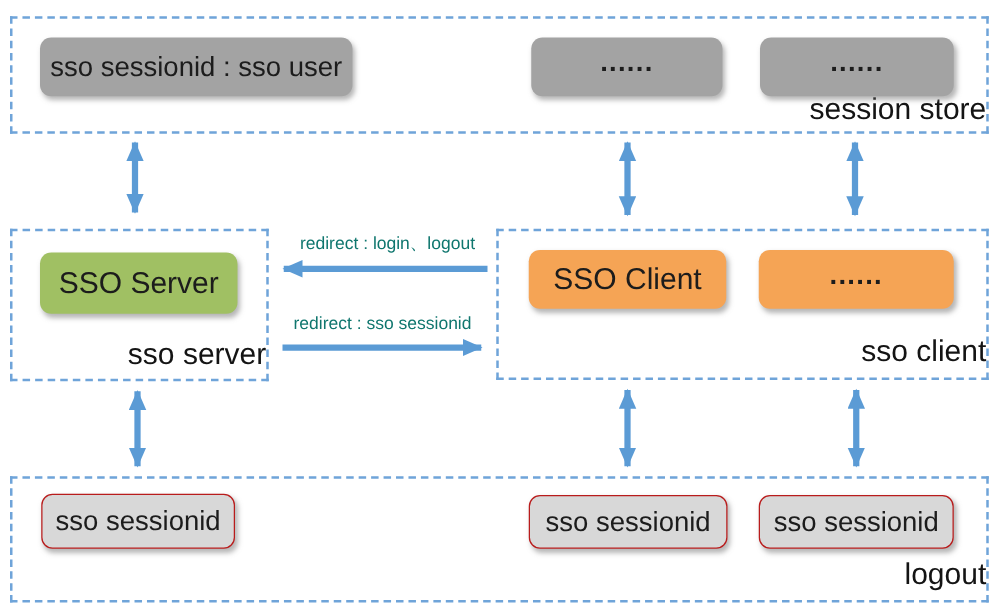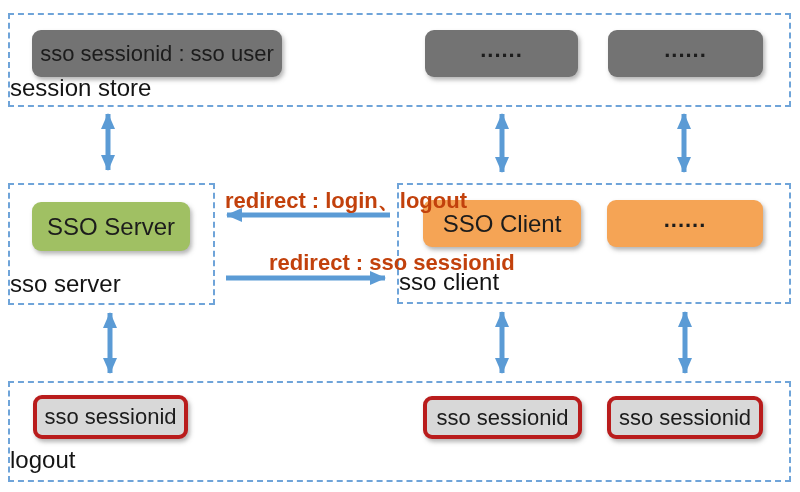--- a/index.html
+++ b/index.html
@@ -14,54 +14,53 @@
   }
   .container {
     position: absolute;
     border: 2px dashed #6fa4d9;
     box-sizing: border-box;
   }
   .clabel {
     position: absolute;
     left: 0;
     right: 0;
-    text-align: left;
+    text-align: right;
     font-size: 24px;
     color: #141414;
     white-space: nowrap;
   }
   .node {
     position: absolute;
     display: flex;
     align-items: center;
     justify-content: center;
     border-radius: 9px;
     box-shadow: 2px 3px 4px rgba(110,110,110,0.5);
     color: #1c1c1c;
     box-sizing: border-box;
     white-space: nowrap;
   }
-  .teal   { background: #737373; }
+  .teal   { background: #a3a3a3; }
   .green  { background: #a0c063; }
   .orange { background: #f5a455; }
-  .gray   { background: #d8d8d8; border: 4px solid #b91c1c; }
+  .gray   { background: #d8d8d8; border: 1px solid #b91c1c; }
   .t22 { font-size: 22px; }
   .t24 { font-size: 24px; }
   .dots {
     font-size: 22px;
     font-weight: 700;
     letter-spacing: 1px;
     transform: translateY(-4px);
   }
   .edge-label {
     position: absolute;
-    font-size: 22px;
-    color: #c2410c;
+    font-size: 14px;
+    color: #0f766e;
     white-space: nowrap;
-    font-weight: bold;
   }
   .center-label { text-align: center; }
   svg.overlay {
     position: absolute;
     left: 0; top: 0;
     width: 800px; height: 492px;
     pointer-events: none;
   }
 </style>
 </head>
@@ -126,15 +125,15 @@
     <line x1="502" y1="114" x2="502" y2="172" stroke="#5b9bd5" stroke-width="5" marker-start="url(#ah)" marker-end="url(#ah)"></line>
     <line x1="684" y1="114" x2="684" y2="172" stroke="#5b9bd5" stroke-width="5" marker-start="url(#ah)" marker-end="url(#ah)"></line>
     <line x1="390" y1="215" x2="227" y2="215" stroke="#5b9bd5" stroke-width="5" marker-end="url(#ah)"></line>
     <line x1="226" y1="278" x2="385" y2="278" stroke="#5b9bd5" stroke-width="5" marker-end="url(#ah)"></line>
     <line x1="110" y1="313" x2="110" y2="373" stroke="#5b9bd5" stroke-width="5" marker-start="url(#ah)" marker-end="url(#ah)"></line>
     <line x1="502" y1="312" x2="502" y2="373" stroke="#5b9bd5" stroke-width="5" marker-start="url(#ah)" marker-end="url(#ah)"></line>
     <line x1="685" y1="312" x2="685" y2="373" stroke="#5b9bd5" stroke-width="5" marker-start="url(#ah)" marker-end="url(#ah)"></line>
   </svg>
 
   <div class="edge-label center-label" style="left:225px; top:186px; width:170px;">redirect : login、logout</div>
-  <div class="edge-label center-label" style="left:225px; top:250px; width:162px;margin-left:44px;">redirect : sso sessionid</div>
+  <div class="edge-label center-label" style="left:225px; top:250px; width:162px;">redirect : sso sessionid</div>
 
 </div>
 
 </body></html>

